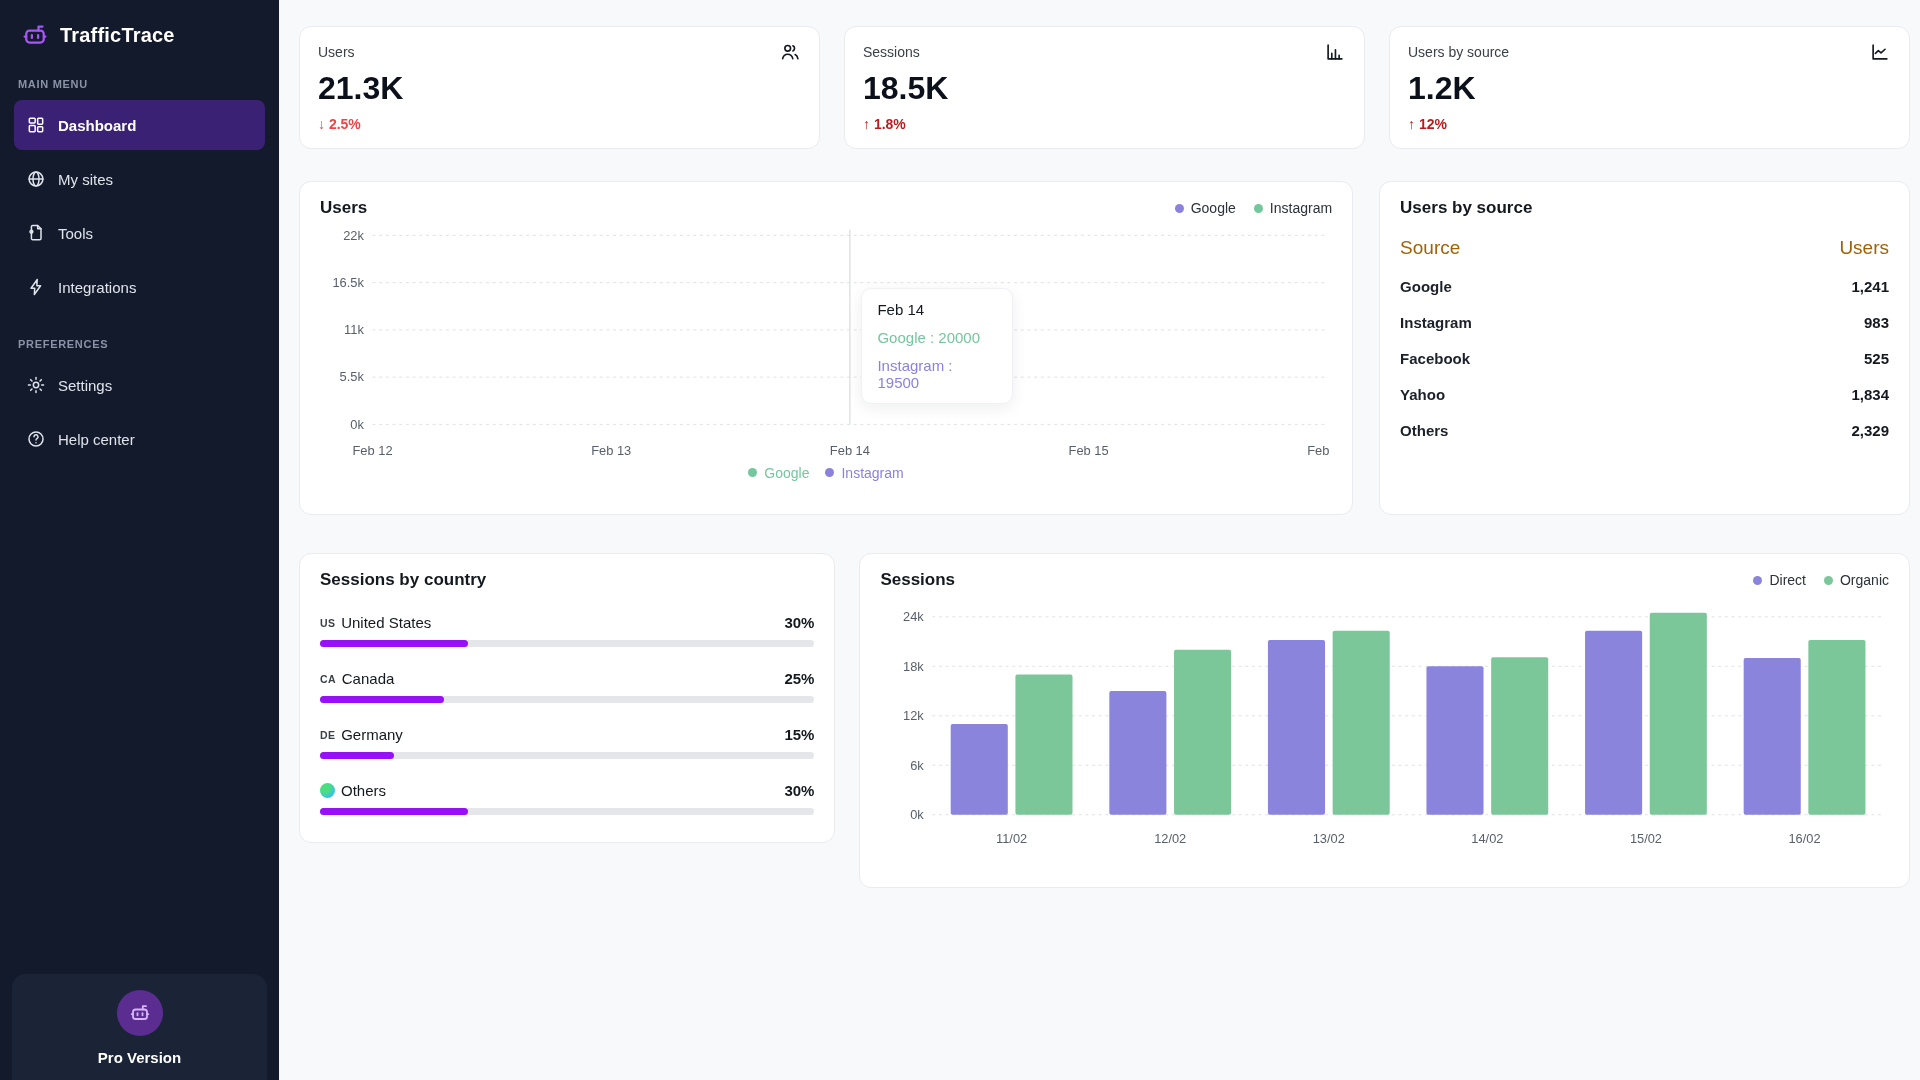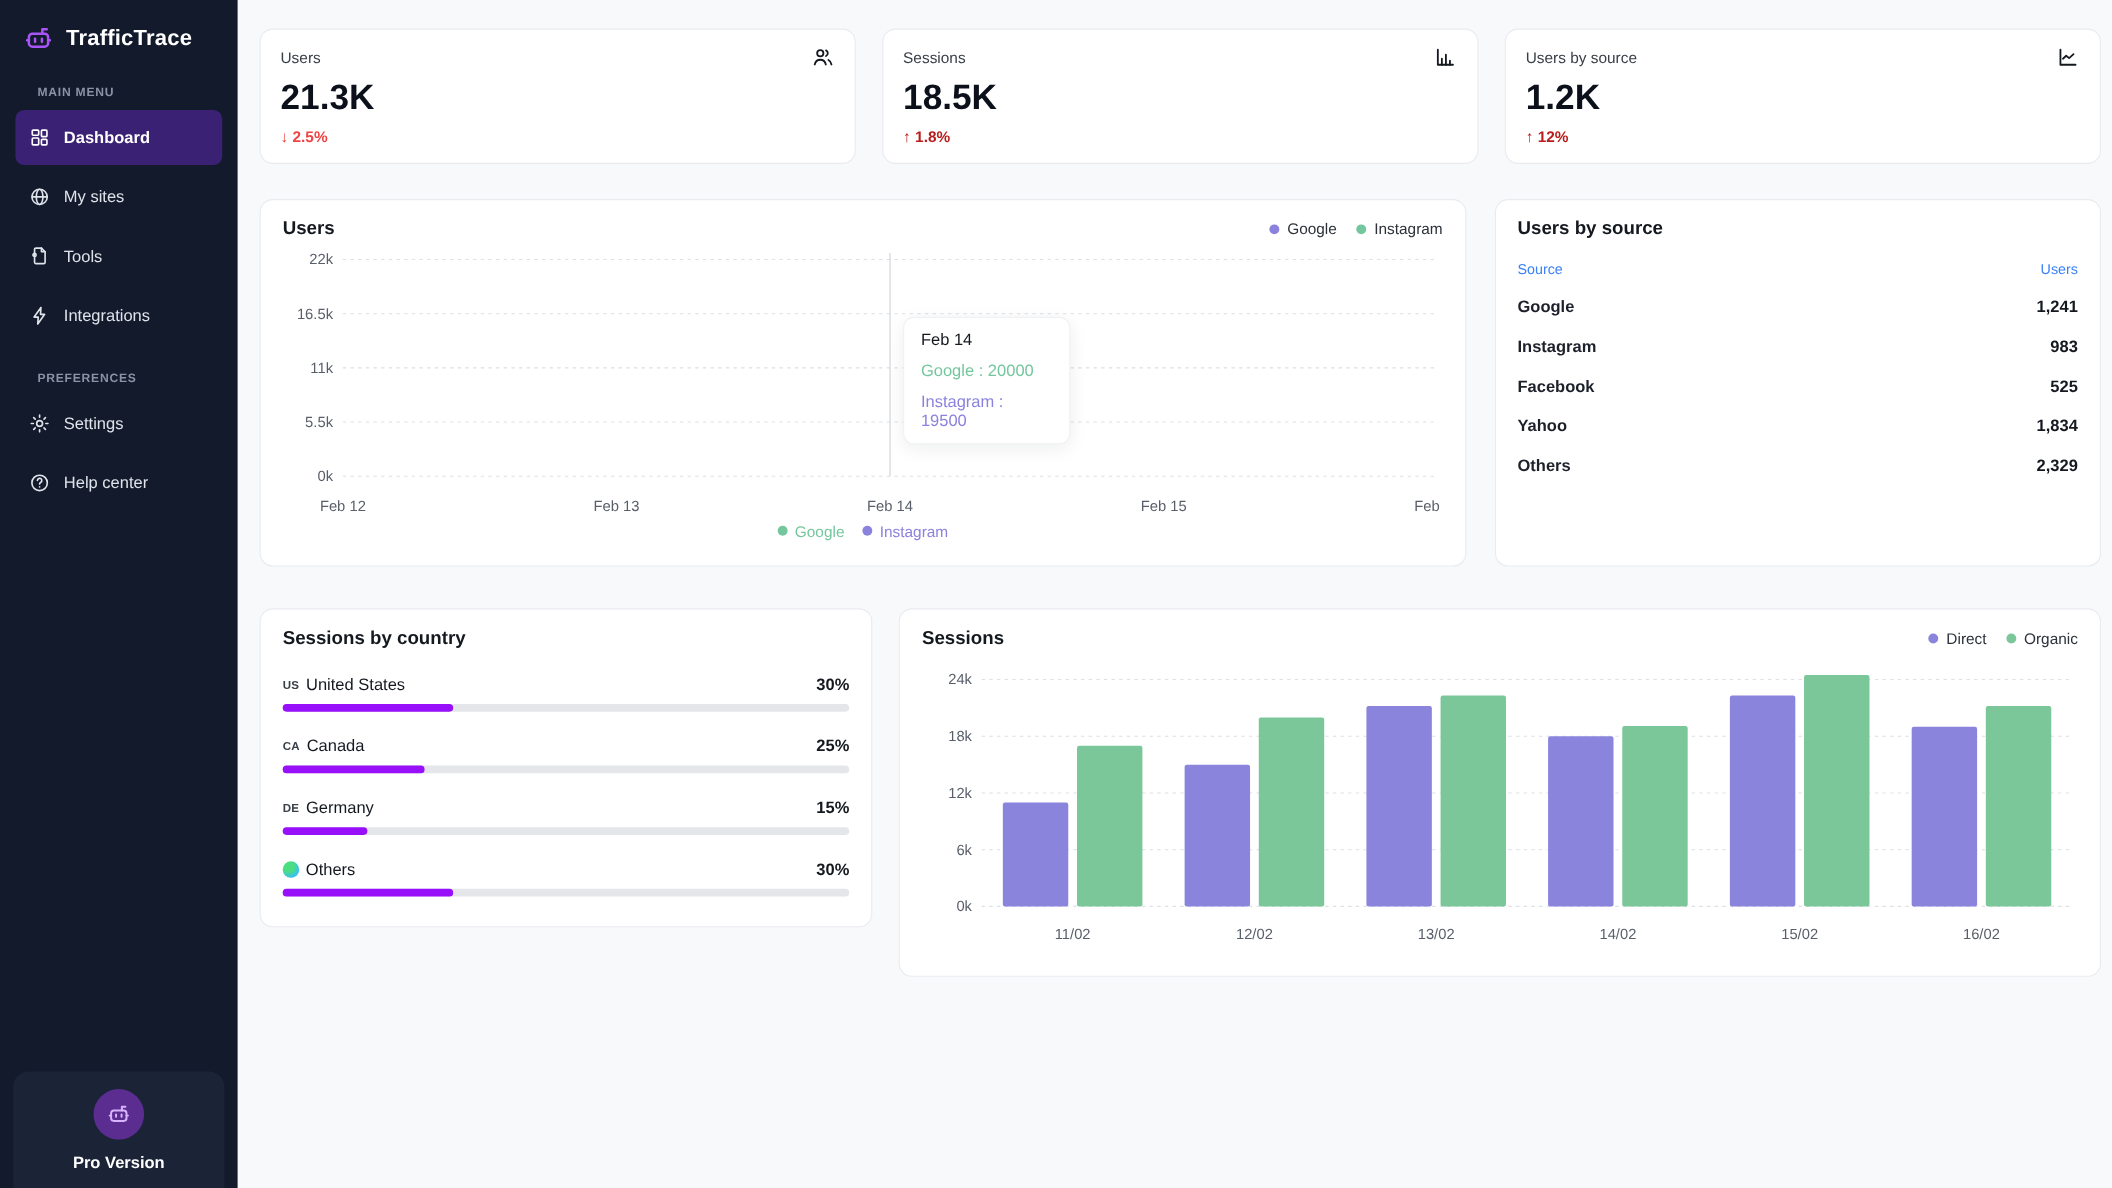--- a/index.html
+++ b/index.html
@@ -5,26 +5,26 @@
   * { box-sizing: border-box; }
   html,body { margin:0; padding:0; }
   body {
     width:1920px; height:1080px; overflow:hidden;
     font-family:"Liberation Sans","DejaVu Sans",sans-serif;
     background:#f8f9fb; color:#14181f;
   }
   .app { display:flex; width:1920px; height:1080px; }
 
   
-  .sidebar { width:216px; flex-shrink:0; background:#131a2c; position:relative; padding:18px 14px 0; }
+  .sidebar { width:279px; flex-shrink:0; background:#131a2c; position:relative; padding:18px 14px 0; }
   .logo { display:flex; align-items:center; gap:10px; padding:2px 6px; }
   .logo-icon { display:flex; color:#a855f7; }
   .logo-icon svg { width:30px; height:30px; }
   .logo-text { font-size:20px; font-weight:800; color:#ffffff; letter-spacing:.2px; }
-  .nav-section-label { font-size:11px; font-weight:700; color:#8a92a6; letter-spacing:.7px; margin:26px 20px 10px; }
+  .nav-section-label { font-size:11px; font-weight:700; color:#8a92a6; letter-spacing:.7px; margin:26px 4px 10px; }
   .nav-item { display:flex; align-items:center; gap:12px; padding:15px 12px; border-radius:8px;
               font-size:15px; color:#dfe3ea; cursor:pointer; margin-bottom:4px; }
   .nav-item.active { background:#3b2173; color:#ffffff; font-weight:700; }
   .nav-icon { display:flex; }
   .nav-icon svg { width:20px; height:20px; }
   .pro-card { position:absolute; bottom:0; left:12px; right:12px; height:106px; background:#1b2437;
               border-radius:14px 14px 0 0; display:flex; flex-direction:column; align-items:center; padding-top:16px; }
   .pro-circle { width:46px; height:46px; border-radius:50%; background:#5b2d91; color:#d8b4fe;
                 display:flex; align-items:center; justify-content:center; cursor:pointer; }
   .pro-circle svg { width:24px; height:24px; }
@@ -62,21 +62,21 @@
 
   .tooltip { position:absolute; left:53.5%; top:66px; width:152px; background:#fff; border:1px solid #f0f1f4;
              border-radius:10px; box-shadow:0 4px 16px rgba(20,24,40,.07); padding:12px 15px; }
   .tooltip-title { font-size:15px; color:#14181f; }
   .tooltip-line { font-size:15px; margin-top:11px; }
 
   .bottom-legend { display:flex; justify-content:center; gap:16px; font-size:14px; margin-top:2px; }
   .bottom-legend .legend-item span.lg-label { font-weight:400; }
 
   table.source-table { width:100%; border-collapse:collapse; margin-top:10px; }
-  table.source-table th { font-size:13px; font-weight:400; color:#3b82f6; padding:9px 0; }
+  table.source-table th { font-size:19px; font-weight:400; color:#a16207; padding:9px 0; }
   table.source-table th:first-child { text-align:left; }
   table.source-table th:last-child { text-align:right; }
   table.source-table td { font-size:15px; padding:10px 0 9px; }
   td.src-name { text-align:left; color:#1b202a; font-weight:600; }
   td.src-val { text-align:right; color:#14181f; font-weight:700; }
 
   .country-list { margin-top:24px; }
   .country-item { margin-bottom:23px; }
   .country-top { display:flex; justify-content:space-between; align-items:center; margin-bottom:9px; }
   .country-label { display:flex; align-items:center; gap:6px; font-size:15px; color:#14181f; }

